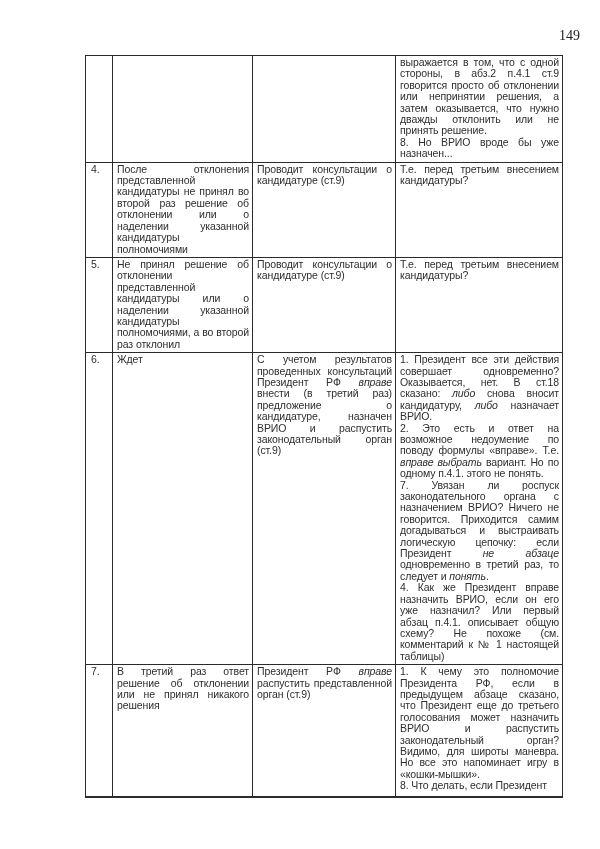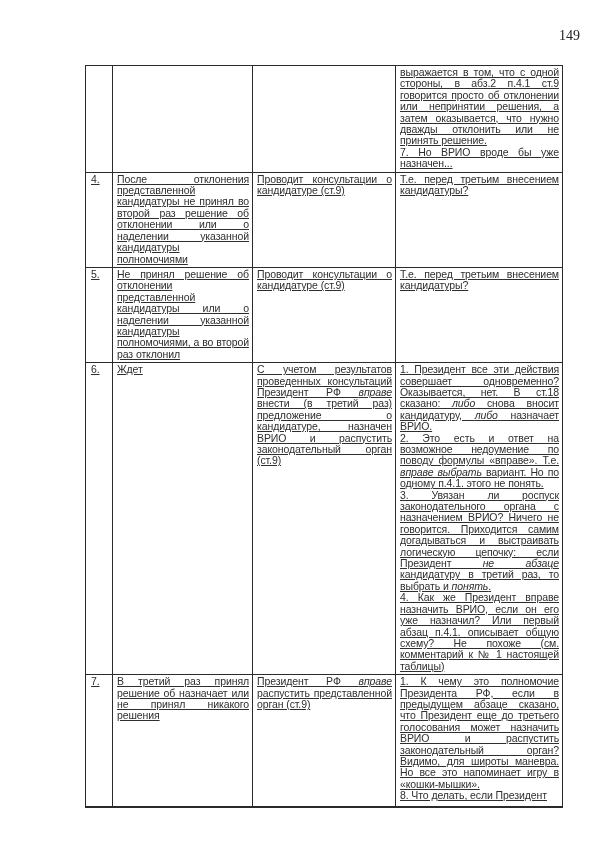--- a/index.html
+++ b/index.html
@@ -16,27 +16,26 @@
     color:var(--text-color);
     overflow:hidden;
     padding-left:20px;
   }
   .page-number{
     position:absolute;top:28px;right:40px;
     font-family:"Liberation Serif", serif;
     font-size:14px;color:#222;
   }
   table.doc-table{
-    position:absolute;left:85px;top:65px;
+    position:absolute;left:85px;top:55px;
     width:477px;
     border-collapse:collapse;
     table-layout:fixed;
     border:1px solid var(--border-color);
     border-bottom:2px solid var(--border-color);
-    text-decoration:underline;
   }
   col.c-num{width:27px;}
   col.c-1{width:140px;}
   col.c-2{width:143px;}
   col.c-3{width:167px;}
   .doc-table td{
     border:1px solid var(--border-color);
     vertical-align:top;
     padding:1px 3px 2px 4px;
     font-size:10.5px;
@@ -70,21 +69,21 @@
       <col class="c-2">
       <col class="c-3">
     </colgroup>
     <tbody>
         <tr>
           <td class="num"></td>
           <td></td>
           <td></td>
           <td>
             <p><span>выражается в том, что с одной стороны, в абз.2 п.4.1 ст.9 говорится просто об отклонении или непринятии решения, а затем оказывается, что нужно дважды отклонить или не принять решение.</span></p>
-            <p><span>7. Но ВРИО вроде бы уже назначен...</span></p>
+            <p><span>8. Но ВРИО вроде бы уже назначен...</span></p>
           </td>
         </tr>
         <tr>
           <td class="num">4.</td>
           <td>
             <p><span>После отклонения представленной кандидатуры не принял во второй раз решение об отклонении или о наделении указанной кандидатуры полномочиями</span></p>
           </td>
           <td>
             <p><span>Проводит консультации о кандидатуре (ст.9)</span></p>
           </td>
@@ -108,28 +107,28 @@
           <td class="num">6.</td>
           <td>
             <p><span>Ждет</span></p>
           </td>
           <td>
             <p><span>С учетом результатов проведенных консультаций Президент РФ </span><i>вправе</i><span> внести (в третий раз) предложение о кандидатуре, назначен ВРИО и распустить законодательный орган (ст.9)</span></p>
           </td>
           <td>
             <p><span>1. Президент все эти действия совершает одновременно? Оказывается, нет. В ст.18 сказано: </span><i>либо</i><span> снова вносит кандидатуру, </span><i>либо</i><span> назначает ВРИО.</span></p>
             <p><span>2. Это есть и ответ на возможное недоумение по поводу формулы «вправе». Т.е. </span><i>вправе выбрать</i><span> вариант. Но по одному п.4.1. этого не понять.</span></p>
-            <p><span>3. Увязан ли роспуск законодательного органа с назначением ВРИО? Ничего не говорится. Приходится самим догадываться и выстраивать логическую цепочку: если Президент </span><i>не абзаце</i><span> кандидатуру в третий раз, то выбрать и </span><i>понять</i><span>.</span></p>
+            <p><span>7. Увязан ли роспуск законодательного органа с назначением ВРИО? Ничего не говорится. Приходится самим догадываться и выстраивать логическую цепочку: если Президент </span><i>не абзаце</i><span> одновременно в третий раз, то следует и </span><i>понять</i><span>.</span></p>
             <p><span>4. Как же Президент вправе назначить ВРИО, если он его уже назначил? Или первый абзац п.4.1. описывает общую схему? Не похоже (см. комментарий к № 1 настоящей таблицы)</span></p>
           </td>
         </tr>
         <tr>
           <td class="num">7.</td>
           <td>
-            <p><span>В третий раз принял решение об назначает или не принял никакого решения</span></p>
+            <p><span>В третий раз ответ решение об отклонении или не принял никакого решения</span></p>
           </td>
           <td>
             <p><span>Президент РФ </span><i>вправе</i><span> распустить представленной орган (ст.9)</span></p>
           </td>
           <td>
             <p><span>1. К чему это полномочие Президента РФ, если в предыдущем абзаце сказано, что Президент еще до третьего голосования может назначить ВРИО и распустить законодательный орган? Видимо, для широты маневра. Но все это напоминает игру в «кошки-мышки».</span></p>
             <p><span>8. Что делать, если Президент</span></p>
           </td>
         </tr>
       </tbody>

